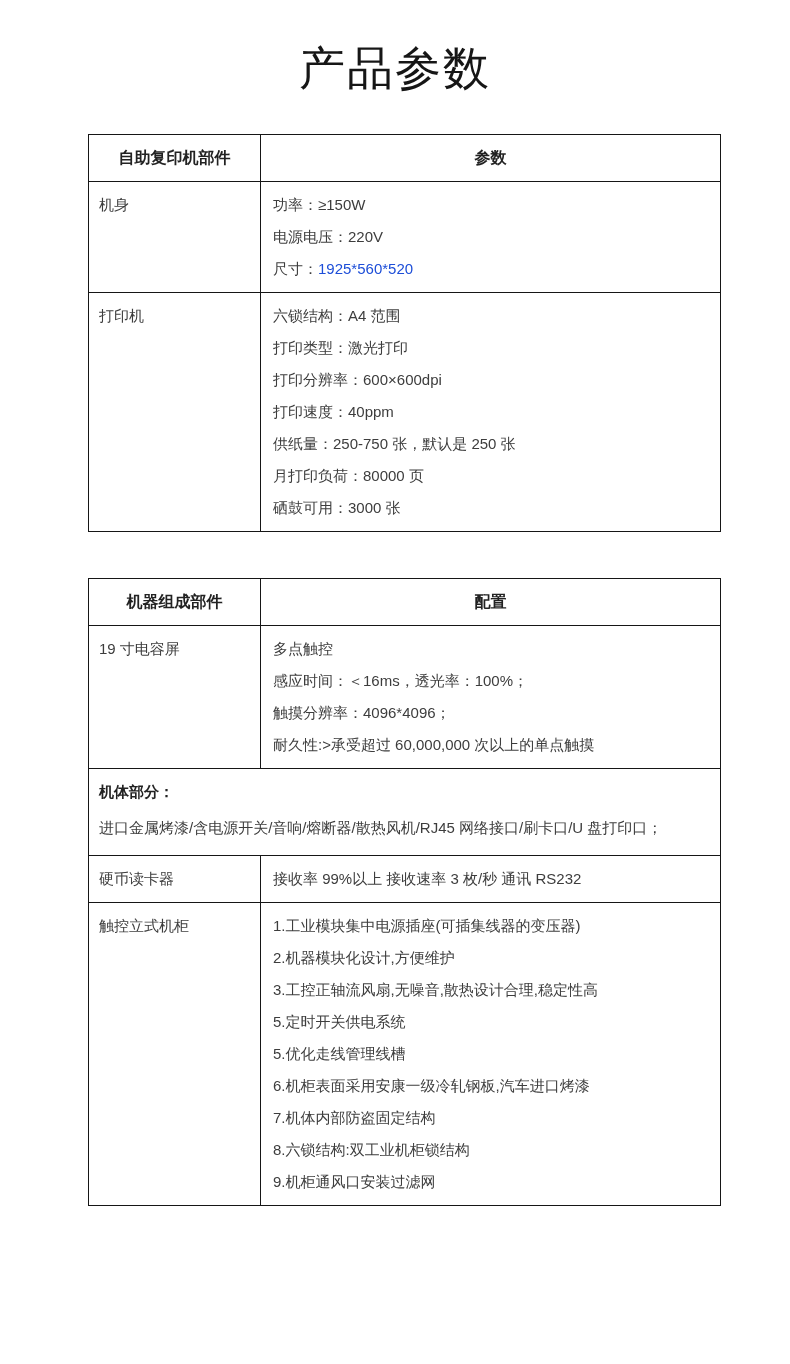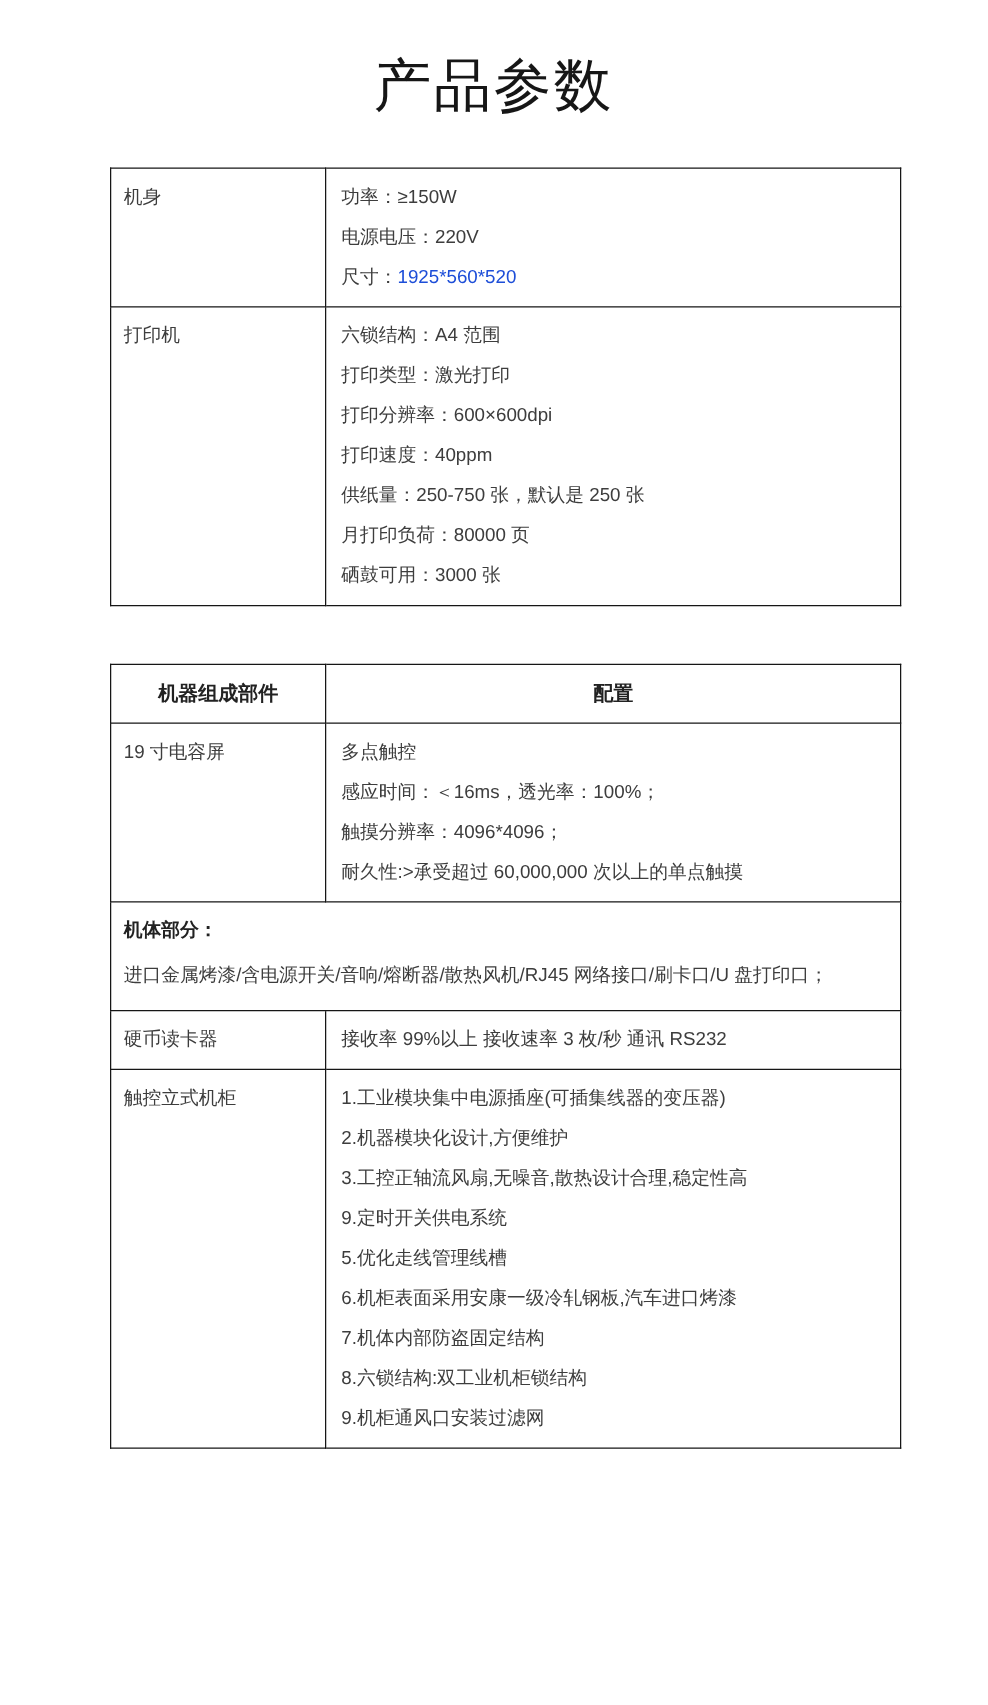--- a/index.html
+++ b/index.html
@@ -64,20 +64,24 @@
 <div class="page">
 
   <div class="page-title">产品参数</div>
 
   <table class="spec-table">
     <colgroup>
         <col class="col-part">
         <col>
       </colgroup>
     <tbody>
+        <tr>
+      <th>自助复印机部件</th>
+      <th>参数</th>
+    </tr>
     <tr>
       <td class="part-cell">
         <div class="part-label">机身</div>
       </td>
       <td class="param-cell">
         <div class="line">功率：≥150W</div>
         <div class="line">电源电压：220V</div>
         <div class="line"><span>尺寸：</span><span class="red-value">1925*560*520</span></div>
       </td>
     </tr>
@@ -136,21 +140,21 @@
       </td>
     </tr>
     <tr>
       <td class="part-cell">
         <div class="part-label">触控立式机柜</div>
       </td>
       <td class="param-cell">
         <div class="line">1.工业模块集中电源插座(可插集线器的变压器)</div>
         <div class="line">2.机器模块化设计,方便维护</div>
         <div class="line">3.工控正轴流风扇,无噪音,散热设计合理,稳定性高</div>
-        <div class="line">9.定时开关供电系统</div>
+        <div class="line">5.定时开关供电系统</div>
         <div class="line">5.优化走线管理线槽</div>
         <div class="line">6.机柜表面采用安康一级冷轧钢板,汽车进口烤漆</div>
         <div class="line">7.机体内部防盗固定结构</div>
         <div class="line">8.六锁结构:双工业机柜锁结构</div>
         <div class="line">9.机柜通风口安装过滤网</div>
       </td>
     </tr>
   </tbody>
     </table>
 

